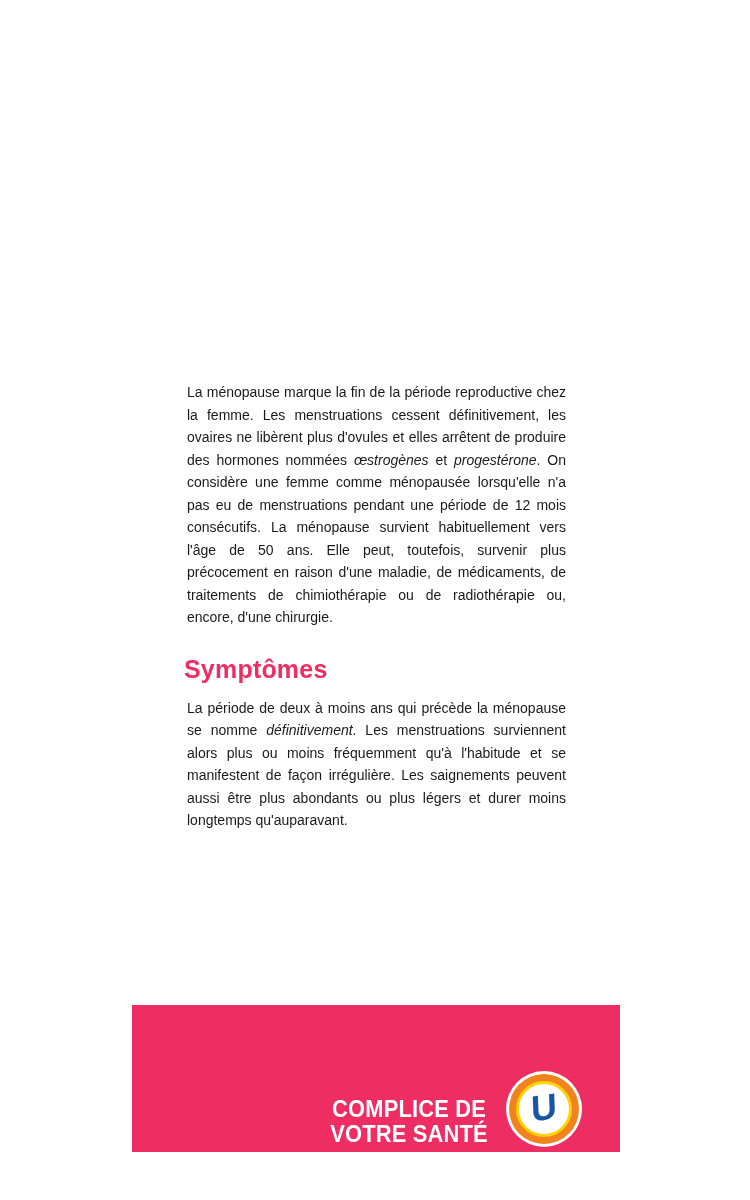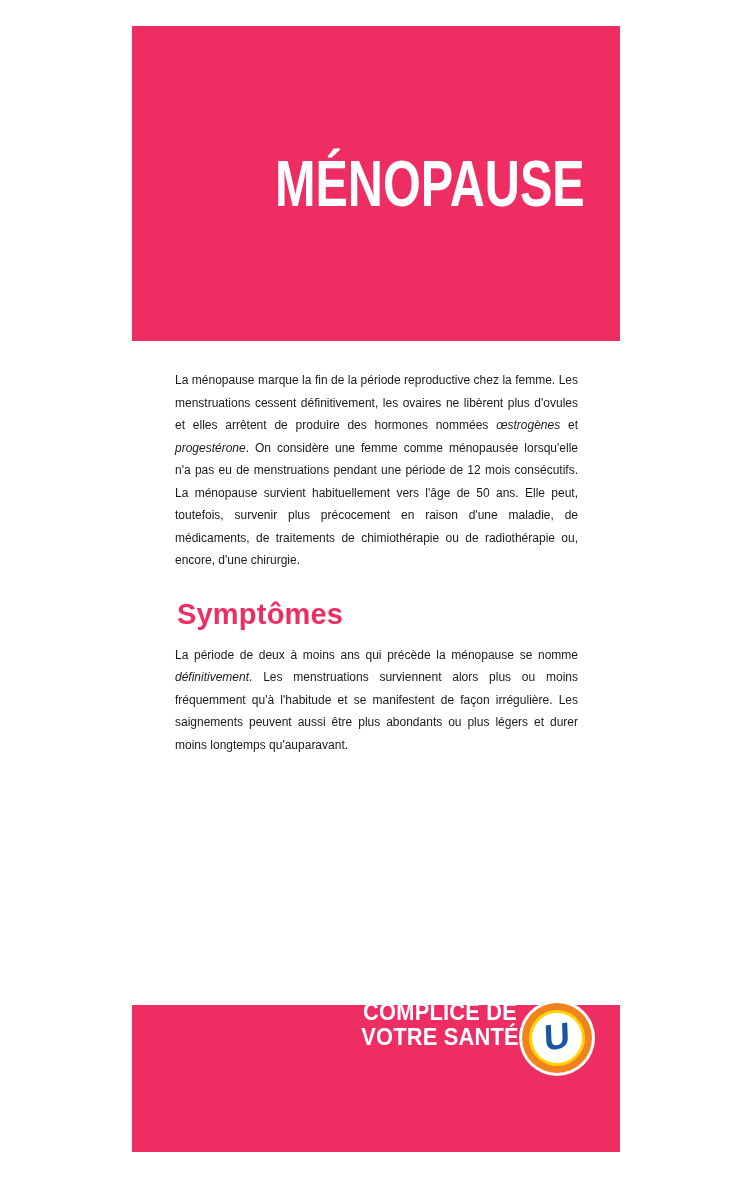--- a/index.html
+++ b/index.html
@@ -37,40 +37,40 @@
     transform-origin: 100% 50%;
     letter-spacing: 0px;
   }
 
   
   .content {
     position: absolute; left: 175px; top: 369px; width: 403px;
     color: var(--text);
   }
   .para {
-    margin: 0;
-    font-size: 12px; line-height: 22.5px;
+    margin: 12px;
+    font-size: 14px; line-height: 22.5px;
     text-align: justify;
     text-justify: inter-word;
   }
   .para em { font-style: italic; }
   .section-heading {
-    margin: 26px 0 13px 2px;
+    margin: 26px 0 13px 9px;
     color: var(--pink);
-    font-size: 29px; font-weight: bold;
+    font-size: 25px; font-weight: bold;
     letter-spacing: 0.2px;
   }
 
   
   .footer-banner {
     position: absolute; left: 132px; top: 1005px;
     width: 488px; height: 147px;
     background: var(--pink);
-    display: flex; align-items: flex-start; justify-content: flex-end;
-    padding-right: 25px;
+    display: flex; align-items: flex-end; justify-content: flex-end;
+    gap: 18px; padding-right: 38px;
   }
   .tagline {
     color: var(--white);
     font-size: 23px; font-weight: bold; line-height: 25px;
     text-align: center; white-space: nowrap;
     transform: translateY(-5px) scaleX(0.95);
     transform-origin: 100% 50%;
     letter-spacing: 0.2px;
   }
   .logo {
@@ -97,23 +97,20 @@
     transform: rotate(-8deg) skewX(-6deg);
     margin-top: -3px;
     display: block;
   }
 </style>
 </head>
 <body>
 
 <div class="page">
 
-  <header class="banner">
-    <h1>MÉNOPAUSE</h1>
-  </header>
 
   <main class="content">
     <p class="para"><span>La ménopause marque la fin de la période reproductive chez la femme. Les menstruations cessent définitivement, les ovaires ne libèrent plus d'ovules et elles arrêtent de produire des hormones nommées </span><em>œstrogènes</em><span> et </span><em>progestérone</em><span>. On considère une femme comme ménopausée lorsqu'elle n'a pas eu de menstruations pendant une période de 12 mois consécutifs. La ménopause survient habituellement vers l'âge de 50 ans. Elle peut, toutefois, survenir plus précocement en raison d'une maladie, de médicaments, de traitements de chimiothérapie ou de radiothérapie ou, encore, d'une chirurgie.</span></p>
 
     <h2 class="section-heading">Symptômes</h2>
 
     <p class="para"><span>La période de deux à moins ans qui précède la ménopause se nomme </span><em>définitivement</em><span>. Les menstruations surviennent alors plus ou moins fréquemment qu'à l'habitude et se manifestent de façon irrégulière. Les saignements peuvent aussi être plus abondants ou plus légers et durer moins longtemps qu'auparavant.</span></p>
   </main>
 
   <footer class="footer-banner">

